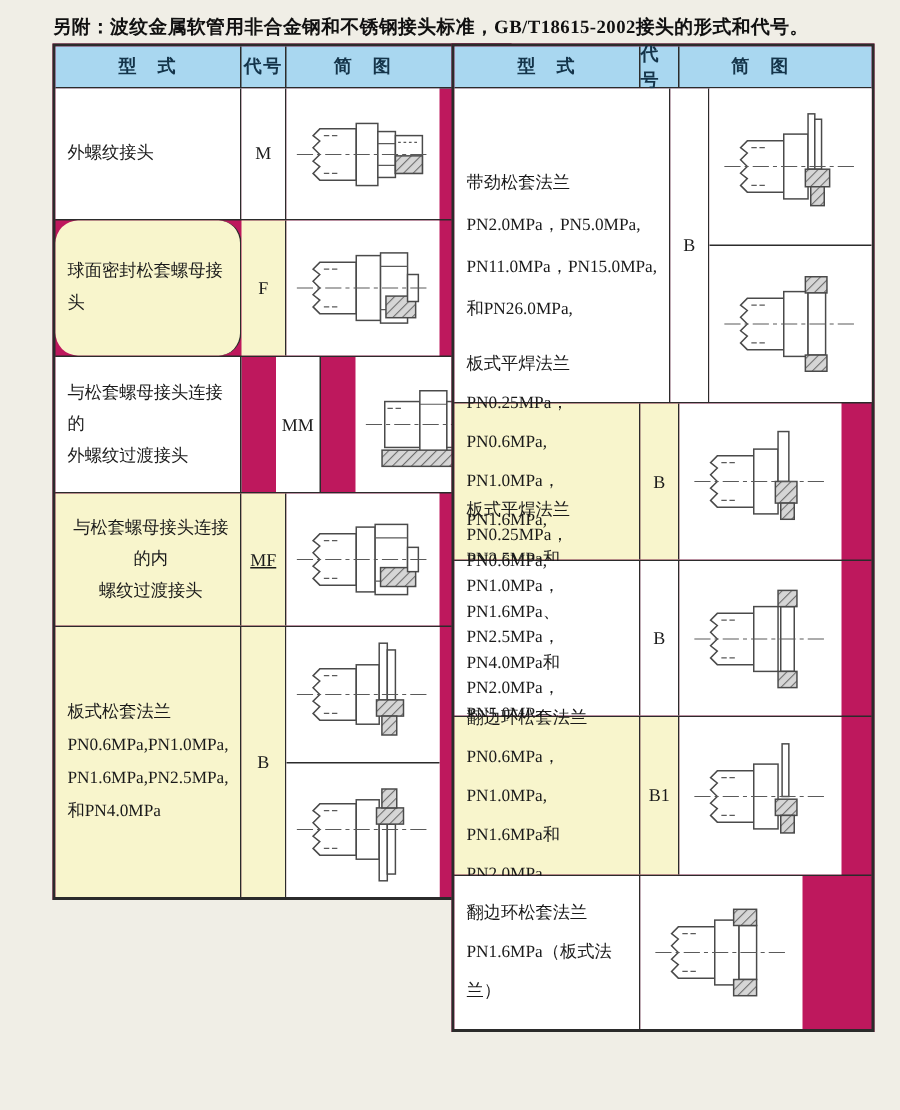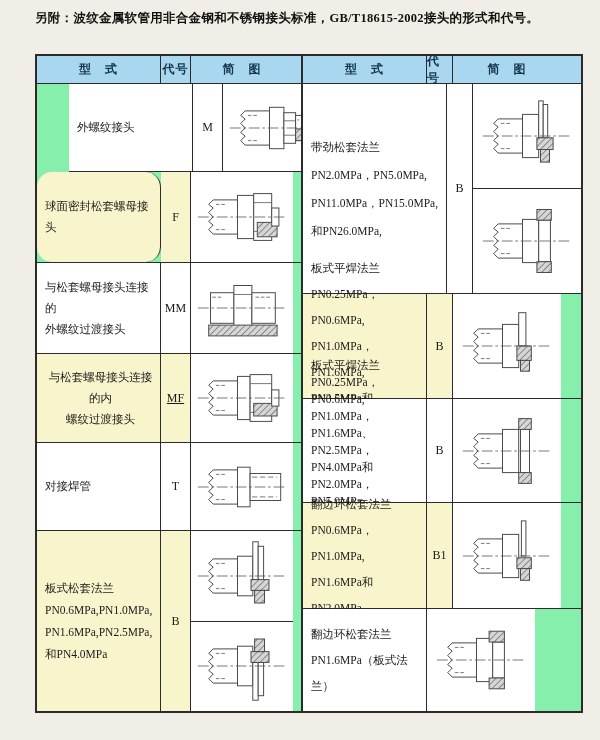--- a/index.html
+++ b/index.html
@@ -7,21 +7,21 @@
     width:600px;height:740px;position:relative;overflow:hidden;
     background:#f0eee6;
     font-family:"Liberation Serif","DejaVu Serif",serif;
     color:#1a1a1a;
   }
   .page-title{
     position:absolute;left:35px;top:10px;width:540px;
     font-size:12.5px;font-weight:bold;letter-spacing:.3px;color:#111;
   }
   .tbl{
-    position:absolute;top:54px;background:#86efac;
+    position:absolute;top:29px;background:#be185d;
     border:2px solid #2b2b2b;
   }
   .left-tbl{left:35px;}
   .right-tbl{left:301px;}
   .hrow,.row{display:flex;box-sizing:border-box;}
   .hrow{
     height:28px;border-bottom:1px solid #2b2b2b;background:#a9d7f0;
   }
   .hcell{
     box-sizing:border-box;display:flex;align-items:center;justify-content:center;
@@ -61,21 +61,21 @@
 </svg>
 
 <div class="page-title">另附：波纹金属软管用非合金钢和不锈钢接头标准，GB/T18615-2002接头的形式和代号。</div>
 
 <div class="tbl left-tbl">
     <div class="hrow">
       <div class="hcell br" style="width: 124px;">型　式</div>
       <div class="hcell br" style="width: 30px;">代号</div>
       <div class="hcell" style="width: 102px;">简　图</div>
     </div>
-    <div class="row" style="height: 88px; margin-left: 32px;">
+    <div class="row" style="height: 88px;">
       <div class="tcell br" style="width: 124px; line-height: 21px;">
         <span>外螺纹接头</span>
       </div>
       <div class="ccell br" style="width: 30px;">
         <span>M</span>
       </div>
       <div class="dcol" style="width: 102px;">
         <div class="dcell">
           <svg viewBox="0 0 102 80" width="94" height="72">
             <path d="M19 21 L14 26 L19 30 L14 35 L19 40 L14 45 L19 49 L14 54 L19 59 L46 59 L46 21 Z" fill="#fff" stroke="#4a4a4a" stroke-width="1.1"></path>
@@ -110,21 +110,21 @@
             <rect x="64" y="14" width="20" height="52" fill="#fff" stroke="#4a4a4a" stroke-width="1.1"></rect>
             <line x1="64" y1="24" x2="84" y2="24" stroke="#5a5a5a" stroke-width="0.9"></line>
             <line x1="64" y1="56" x2="84" y2="56" stroke="#5a5a5a" stroke-width="0.9"></line>
             <rect x="68" y="46" width="22" height="16" fill="url(#hpat)" stroke="#4a4a4a" stroke-width="1.1"></rect>
             <rect x="84" y="30" width="8" height="20" fill="#fff" stroke="#4a4a4a" stroke-width="1.1"></rect>
             <line x1="2" y1="40" x2="100" y2="40" stroke="#5a5a5a" stroke-width="0.9" stroke-dasharray="12 3 3 3"></line>
           </svg>
         </div>
       </div>
     </div>
-    <div class="row" style="height: 91px;">
+    <div class="row" style="height: 91px; gap: 23px;">
       <div class="tcell br" style="width: 124px; line-height: 21px;">
         <span>与松套螺母接头连接的
 外螺纹过渡接头</span>
       </div>
       <div class="ccell br" style="width: 30px;">
         <span>MM</span>
       </div>
       <div class="dcol" style="width: 102px;">
         <div class="dcell">
           <svg viewBox="0 0 102 80" width="94" height="72">
@@ -153,42 +153,20 @@
           <svg viewBox="0 0 102 80" width="94" height="72">
             <path d="M19 21 L14 26 L19 30 L14 35 L19 40 L14 45 L19 49 L14 54 L19 59 L46 59 L46 21 Z" fill="#fff" stroke="#4a4a4a" stroke-width="1.1"></path>
             <line x1="22" y1="26" x2="34" y2="26" stroke="#5a5a5a" stroke-width="0.9" stroke-dasharray="4 2"></line>
             <line x1="22" y1="54" x2="34" y2="54" stroke="#5a5a5a" stroke-width="0.9" stroke-dasharray="4 2"></line>
             <rect x="46" y="16" width="14" height="48" fill="#fff" stroke="#4a4a4a" stroke-width="1.1"></rect>
             <rect x="60" y="14" width="24" height="52" fill="#fff" stroke="#4a4a4a" stroke-width="1.1"></rect>
             <line x1="60" y1="24" x2="84" y2="24" stroke="#5a5a5a" stroke-width="0.9"></line>
             <line x1="60" y1="56" x2="84" y2="56" stroke="#5a5a5a" stroke-width="0.9"></line>
             <rect x="64" y="46" width="26" height="14" fill="url(#hpat)" stroke="#4a4a4a" stroke-width="1.1"></rect>
             <rect x="84" y="31" width="8" height="18" fill="#fff" stroke="#4a4a4a" stroke-width="1.1"></rect>
-            <line x1="2" y1="40" x2="100" y2="40" stroke="#5a5a5a" stroke-width="0.9" stroke-dasharray="12 3 3 3"></line>
-          </svg>
-        </div>
-      </div>
-    </div>
-    <div class="row" style="height: 88px;">
-      <div class="tcell br" style="width: 124px; line-height: 21px;">
-        <span>对接焊管</span>
-      </div>
-      <div class="ccell br" style="width: 30px;">
-        <span>T</span>
-      </div>
-      <div class="dcol" style="width: 102px;">
-        <div class="dcell">
-          <svg viewBox="0 0 102 80" width="94" height="72">
-            <path d="M19 21 L14 26 L19 30 L14 35 L19 40 L14 45 L19 49 L14 54 L19 59 L46 59 L46 21 Z" fill="#fff" stroke="#4a4a4a" stroke-width="1.1"></path>
-            <line x1="22" y1="26" x2="34" y2="26" stroke="#5a5a5a" stroke-width="0.9" stroke-dasharray="4 2"></line>
-            <line x1="22" y1="54" x2="34" y2="54" stroke="#5a5a5a" stroke-width="0.9" stroke-dasharray="4 2"></line>
-            <rect x="46" y="18" width="14" height="44" fill="#fff" stroke="#4a4a4a" stroke-width="1.1"></rect>
-            <rect x="60" y="25" width="34" height="30" fill="#fff" stroke="#4a4a4a" stroke-width="1.1"></rect>
-            <line x1="62" y1="29" x2="90" y2="29" stroke="#5a5a5a" stroke-width="0.9" stroke-dasharray="6 3"></line>
-            <line x1="62" y1="51" x2="90" y2="51" stroke="#5a5a5a" stroke-width="0.9" stroke-dasharray="6 3"></line>
             <line x1="2" y1="40" x2="100" y2="40" stroke="#5a5a5a" stroke-width="0.9" stroke-dasharray="12 3 3 3"></line>
           </svg>
         </div>
       </div>
     </div>
     <div class="row" style="height: 180px;">
       <div class="tcell br yl" style="width: 124px; line-height: 22px; align-items: center;">
         <span>板式松套法兰
 PN0.6MPa,PN1.0MPa,
 PN1.6MPa,PN2.5MPa,

